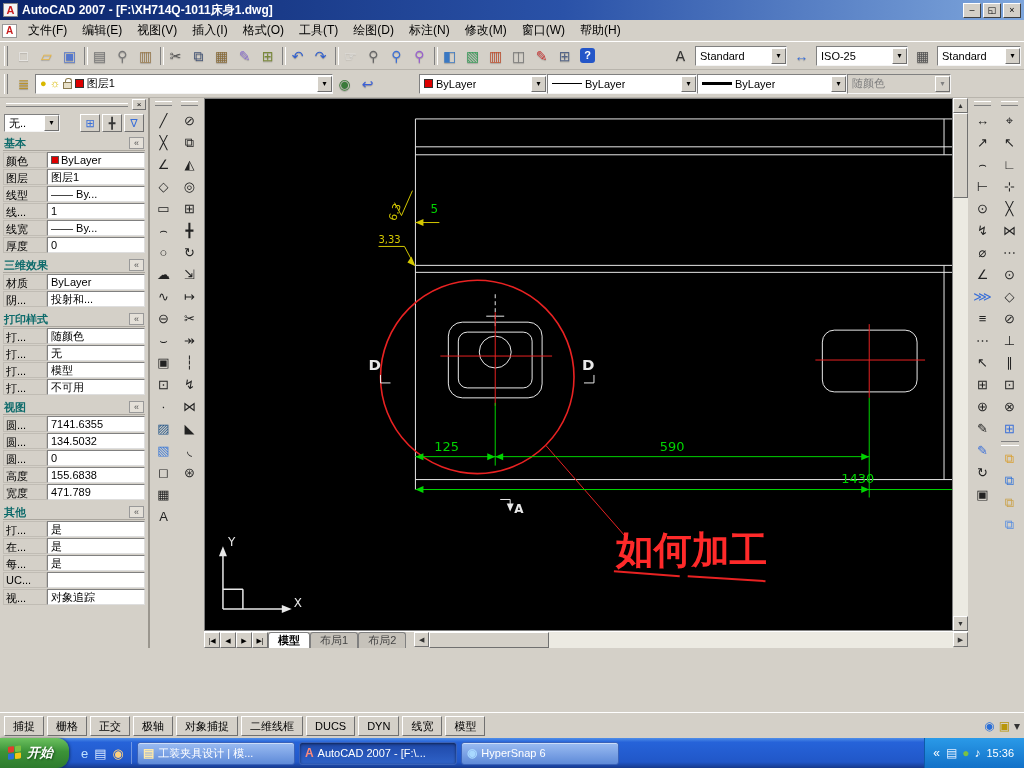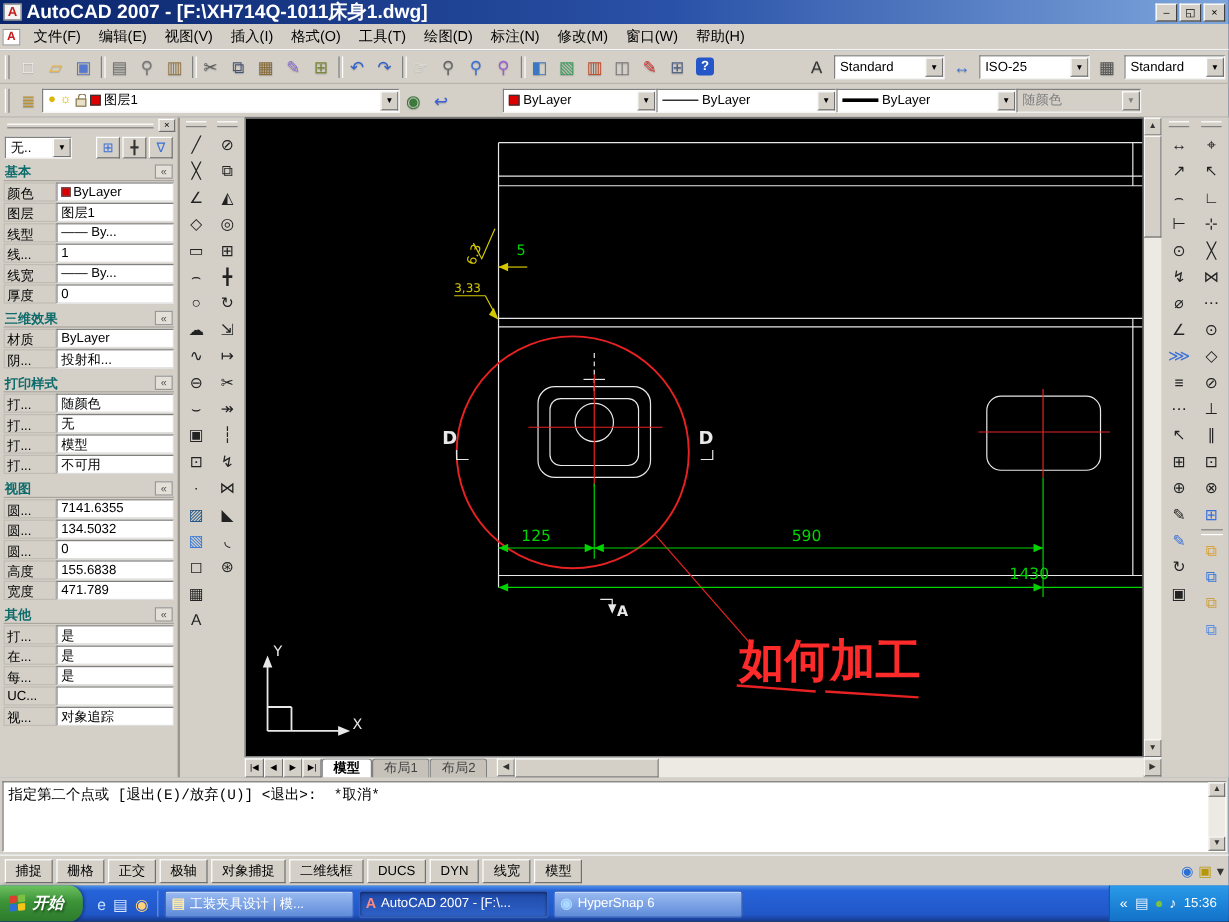--- a/index.html
+++ b/index.html
@@ -3,21 +3,21 @@
 <meta charset="utf-8">
 <style>
 *{box-sizing:border-box;margin:0;padding:0}
 html,body{width:1024px;height:768px;overflow:hidden}
 body{font-family:"Liberation Sans",sans-serif;font-size:12px;background:#3a6ea5}
 .screen{width:1024px;height:768px;display:flex;flex-direction:column}
 
 
 .titlebar{height:20px;background:linear-gradient(to right,#0a246a,#2a52a8 55%,#7ea6dc);display:flex;align-items:center;padding:0 3px;gap:4px;flex:0 0 auto}
 .appicon{width:15px;height:14px;background:#f4f4f4;border:1px solid #888;color:#c81e1e;font-weight:bold;font-size:11px;line-height:12px;text-align:center;flex:0 0 auto}
-.title-text{color:#fff;font-weight:bold;font-size:16px;flex:1;white-space:nowrap;overflow:hidden}
+.title-text{color:#fff;font-weight:bold;font-size:12px;flex:1;white-space:nowrap;overflow:hidden}
 .winbtns{display:flex;gap:2px}
 .winbtn{width:18px;height:15px;background:#d4d0c8;border:1px solid;border-color:#fff #404040 #404040 #fff;font-size:9px;line-height:13px;text-align:center;color:#000}
 
 
 .menubar{height:22px;background:#d4d0c8;display:flex;align-items:center;padding:0 2px;gap:1px;flex:0 0 auto;border-bottom:1px solid #fff}
 .mdi-icon{width:15px;height:14px;background:#fff;border:1px solid #999;color:#c81e1e;font-weight:bold;font-size:10px;line-height:12px;text-align:center;margin-right:3px}
 .menuitem{padding:3px 7px;white-space:nowrap}
 
 
 .tbrow{background:#d4d0c8;display:flex;align-items:center;padding:1px 3px;flex:0 0 auto;border-bottom:1px solid #b8b4ac}
@@ -862,28 +862,20 @@
             <span class="g">⧉</span>
           </span>
           <span class="vtbtn" style="color: rgb(90, 143, 224);">
             <span class="g">⧉</span>
           </span>
         </div>
     </div>
   </div>
 
   <div class="cmdwin">
-    <div class="cmdhist">
-      <div class="cmdtext">指定第二个点或 [退出(E)/放弃(U)] &lt;退出&gt;:  *取消*</div>
-      <div class="cmdscroll">
-        <span class="scrollbtn">▲</span>
-        <span class="vtrack"></span>
-        <span class="scrollbtn">▼</span>
-      </div>
-    </div>
   </div>
 
   <div class="statusbar">
     <span style="display:flex;gap:3px">
 
     <span class="stbtn">捕捉</span>
         <span class="stbtn">栅格</span>
         <span class="stbtn">正交</span>
         <span class="stbtn">极轴</span>
         <span class="stbtn">对象捕捉</span>

